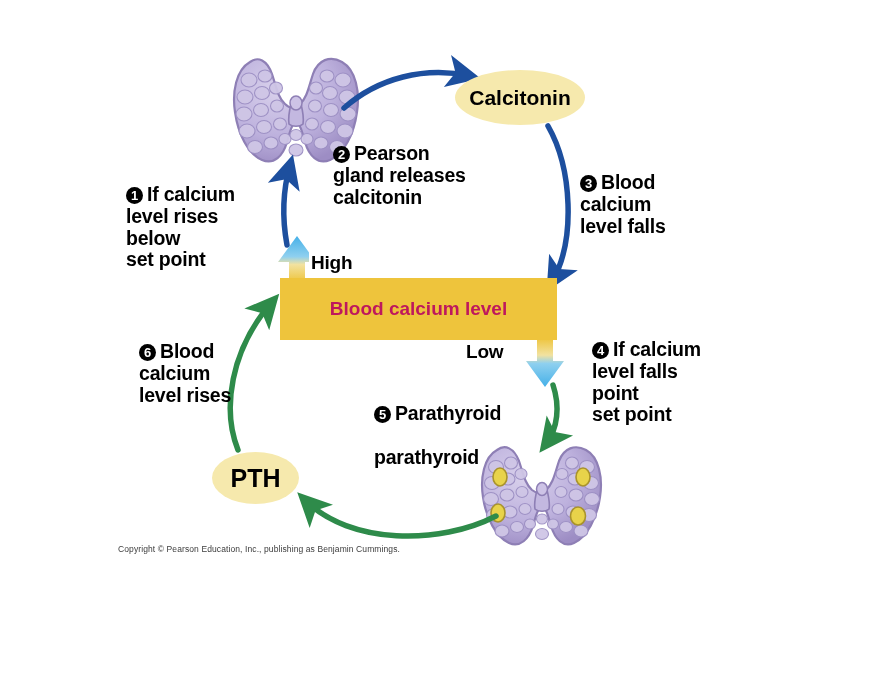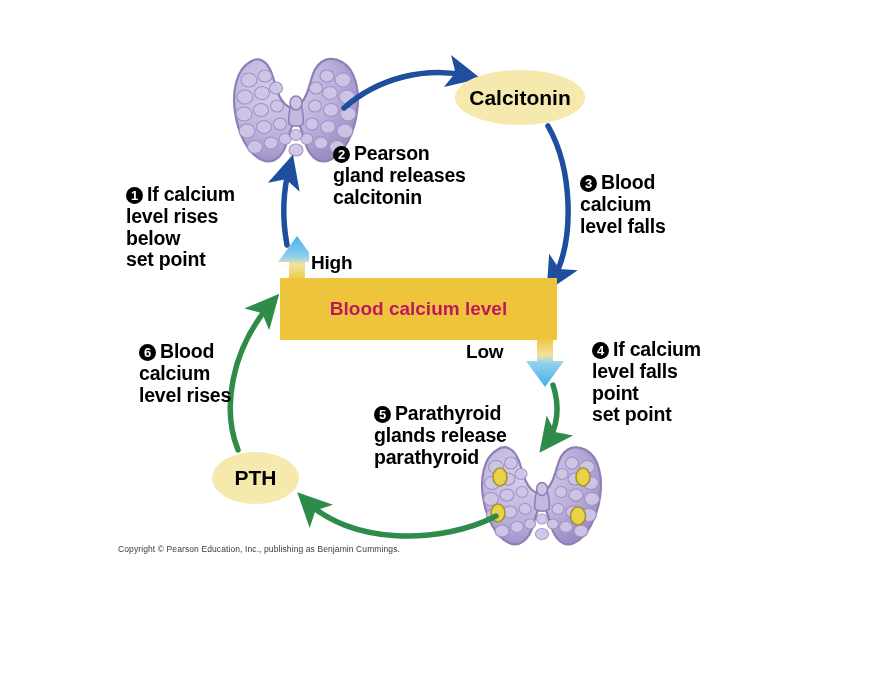--- a/index.html
+++ b/index.html
@@ -10,21 +10,21 @@
   .step .num{display:inline-block;width:17px;height:17px;border-radius:50%;background:#000;color:#fff;
        font-size:13px;line-height:17px;text-align:center;vertical-align:1px;margin-right:4px;font-weight:bold;}
   .hl{font-size:19px;font-weight:bold;color:#000000;background:#fff;padding:0 2px;}
   #homeo{position:absolute;left:280px;top:278px;width:277px;height:62px;background:#eec43c;
         display:flex;flex-direction:column;align-items:center;justify-content:center;}
   #homeo .t1{font-size:20px;font-weight:bold;color:#111;line-height:1.15;}
   #homeo .t2{font-size:19px;font-weight:bold;color:#be185d;line-height:1.2;}
   .pill{position:absolute;border-radius:50%;background:#f6e9ad;display:flex;align-items:center;justify-content:center;
         font-weight:bold;color:#000;}
   #calcitonin{left:455px;top:70px;width:130px;height:55px;font-size:21px;}
-  #pth{left:212px;top:452px;width:87px;height:52px;font-size:21px;}
+  #pth{left:212px;top:452px;width:87px;height:52px;font-size:25px;}
   #copy{position:absolute;left:118px;top:544px;font-size:8.5px;color:#3b3b3b;font-weight:normal;
         font-family:"Liberation Sans",sans-serif;letter-spacing:0.1px;}
   svg{position:absolute;left:0;top:0;width:884px;height:678px;overflow:visible;}
 </style>
 </head>
 <body>
 
 <div id="stage">
 
   <svg viewBox="0 0 884 678">
@@ -202,21 +202,21 @@
 
   <div class="lbl step" style="left:592px;top:339px;width:175px;">
     <span class="num">4</span><span>If calcium</span><br>
     <span>level falls</span><br>
     <span>point</span><br>
     <span>set point</span>
   </div>
 
   <div class="lbl step" style="left:326px;top:403px;width:200px;margin-left:48px;">
     <span class="num">5</span><span>Parathyroid</span><br>
-    <span>glands release</span><br>
+    <br>
     <span>parathyroid</span><br>
   </div>
 
   <div class="lbl step" style="left:139px;top:341px;width:160px;">
     <span class="num">6</span><span>Blood</span><br>
     <span>calcium</span><br>
     <span>level rises</span>
   </div>
 
   <div id="copy">Copyright © Pearson Education, Inc., publishing as Benjamin Cummings.</div>

